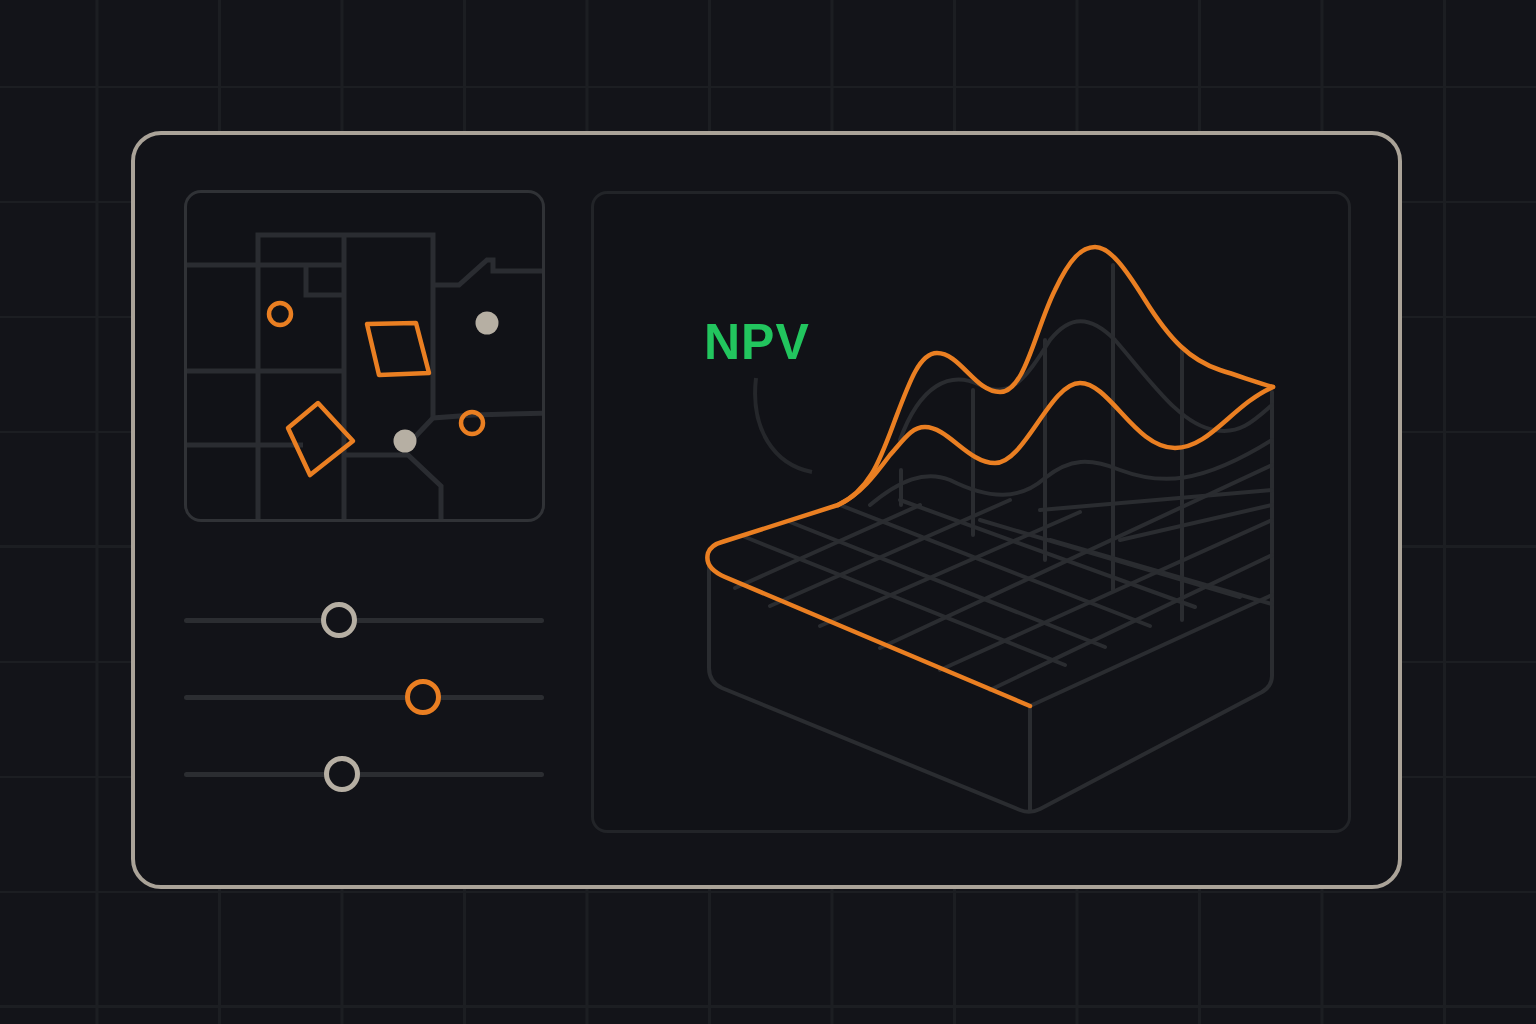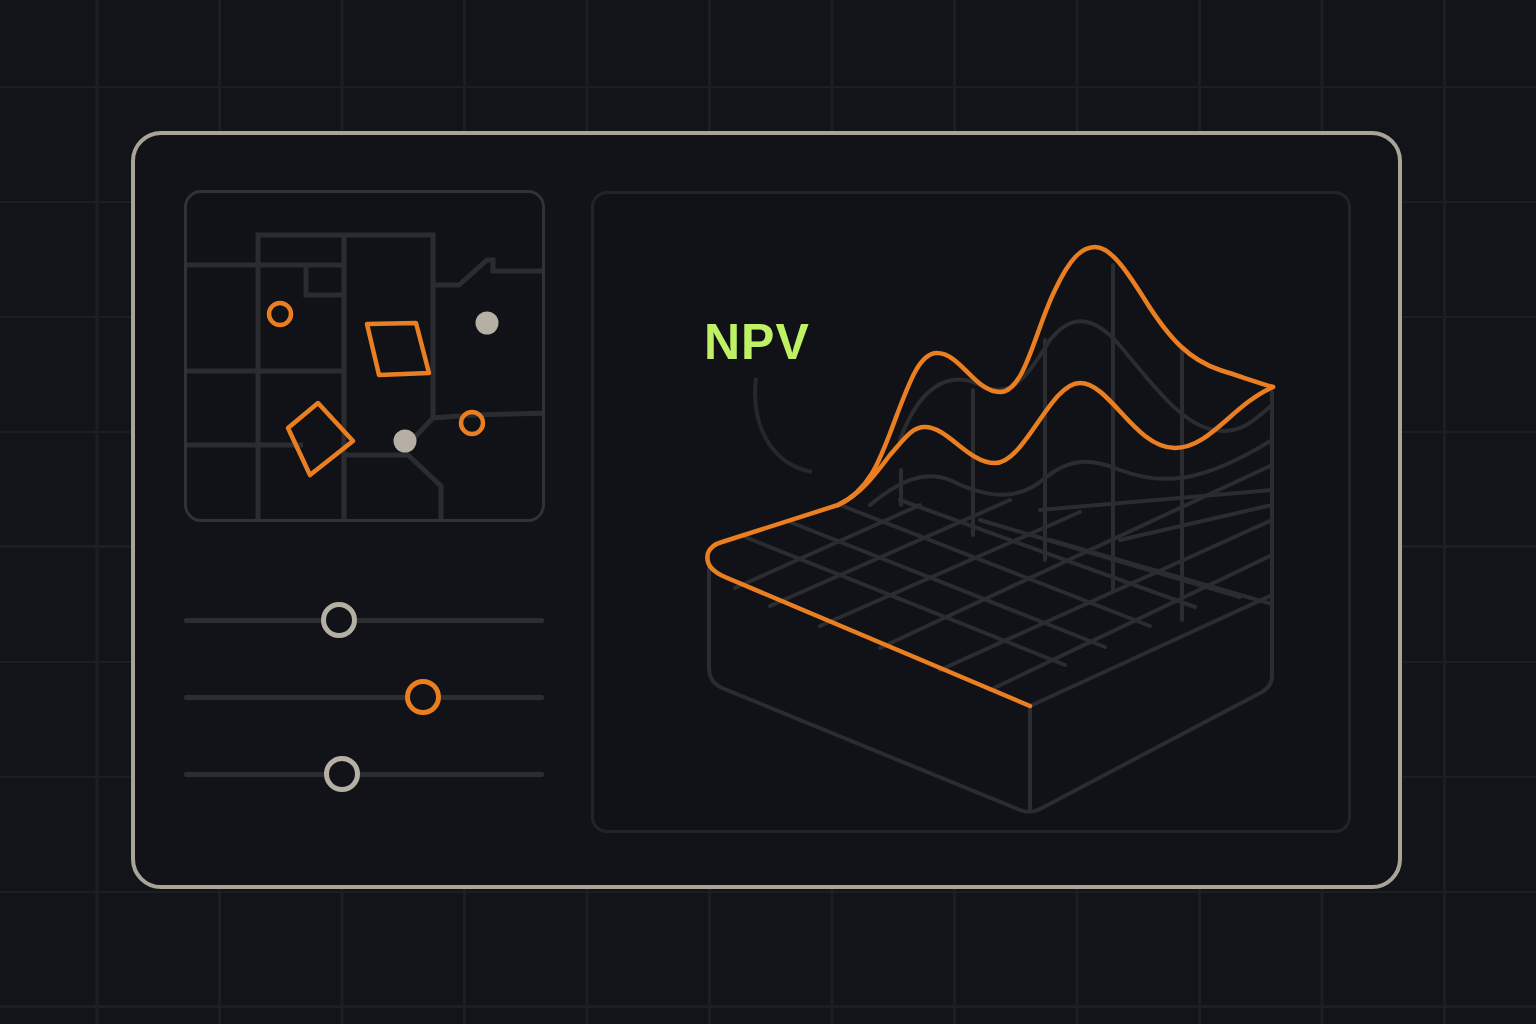--- a/index.html
+++ b/index.html
@@ -37,21 +37,21 @@
     border-radius: 3px; background: #2b2d31;
   }
   .slider .thumb {
     position: absolute; top: 2px; width: 29px; height: 29px;
     box-sizing: border-box; border-radius: 50%; border: 5px solid #b6afa3;
     background: #121318; margin-left: -17px; width: 36px; height: 36px;
   }
   .slider .thumb.accent { border-color: #ea7f22; }
   .npv-label {
     position: absolute; left: 704px; top: 316px;
-    font-size: 50px; font-weight: bold; color: #bef264; letter-spacing: 1px;
+    font-size: 50px; font-weight: bold; color: #22c55e; letter-spacing: 1px;
     line-height: 52px;
   }
   .chart-svg { position: absolute; left: 0; top: 0; pointer-events: none; }
 </style>
 </head>
 <body>
 
 <div class="frame"></div>
 
 <div class="map-panel">

